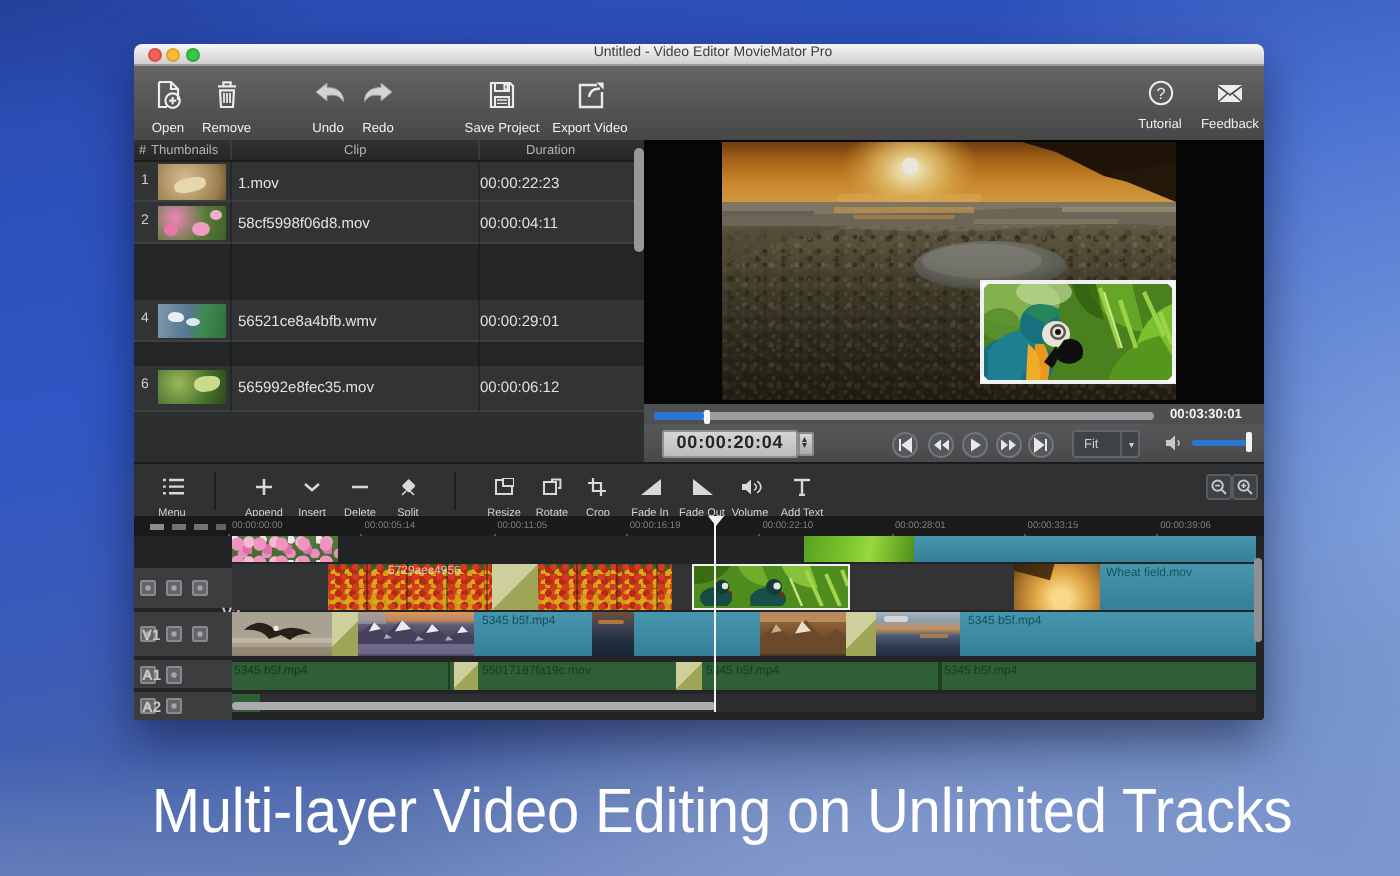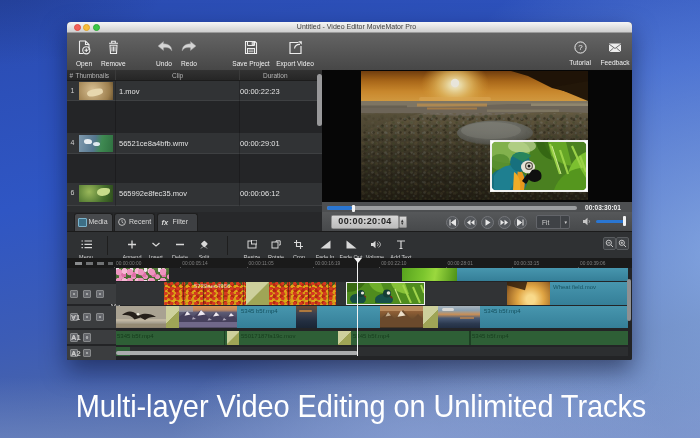--- a/index.html
+++ b/index.html
@@ -141,57 +141,50 @@
 <span style="position:absolute;left:171.5px;top:0;height:10px;border-left:1px solid #3a3a3a;"></span>
 </div>
 <div class="lrow" style="top:10.5px;">
 <div class="lnum">1</div>
         <div class="lthumb" style="background:radial-gradient(circle at 40% 45%,#d8c093,#9d7f4e 75%,#6b5430);">
           <div style="position:absolute;left:8px;top:7px;width:16px;height:7px;background:#e7d7ae;border-radius:40%;transform:rotate(-12deg);"></div>
         </div>
 <div class="lname">1.mov</div>
         <div class="ldur">00:00:22:23</div>
       </div>
-<div class="lrow" style="top:63px;">
+<div class="lrow" style="top:31px;">
+<div class="lnum">2</div>
+        <div class="lthumb" style="background:radial-gradient(circle at 25% 35%,#ec88b8,#5a7c3a 55%,#3d6028 100%);">
+          <div style="position:absolute;left:17px;top:8px;width:9px;height:7px;background:#ef9cc5;border-radius:50%;"></div>
+          <div style="position:absolute;left:3px;top:9px;width:7px;height:6px;background:#e878ab;border-radius:50%;"></div>
+          <div style="position:absolute;left:26px;top:2px;width:6px;height:5px;background:#f0aed0;border-radius:50%;"></div>
+        </div>
+<div class="lname">58cf5998f06d8.mov</div>
+        <div class="ldur">00:00:04:11</div>
+      </div>
+<div class="lrow" style="top:80px;">
 <div class="lnum">4</div>
         <div class="lthumb" style="background:linear-gradient(100deg,#7f9aae 0%,#55778f 45%,#3f8a52 65%,#2f7040 100%);">
           <div style="position:absolute;left:5px;top:4px;width:8px;height:5px;background:#e8eef2;border-radius:50% 60% 40% 50%;"></div>
           <div style="position:absolute;left:14px;top:7px;width:7px;height:4px;background:#dde8ee;border-radius:50%;"></div>
         </div>
 <div class="lname">56521ce8a4bfb.wmv</div>
         <div class="ldur">00:00:29:01</div>
       </div>
 <div class="lrow" style="top:113px;height:22px;">
 <div class="lnum">6</div>
         <div class="lthumb" style="background:radial-gradient(circle at 30% 40%,#9ab85a,#47702c 60%,#2c4a1c 100%);">
           <div style="position:absolute;left:18px;top:3px;width:13px;height:8px;background:#c8dc8a;border-radius:50% 30% 60% 40%;"></div>
         </div>
 <div class="lname">565992e8fec35.mov</div>
         <div class="ldur">00:00:06:12</div>
       </div>
 <div style="position:absolute;left:48px;top:10.5px;width:1px;height:125px;background:rgba(0,0,0,0.22);"></div>
 <div style="position:absolute;left:172px;top:10.5px;width:1px;height:125px;background:rgba(0,0,0,0.22);"></div>
 <div style="position:absolute;left:250px;top:4px;width:4.5px;height:52px;background:#98989a;border-radius:2.5px;"></div>
-</div>
-<div id="tabs">
-<div class="tab" style="left:6.5px;width:37px;background:#47494c;">
-<span style="position:absolute;left:3px;top:4.5px;width:7px;height:7px;background:#3d6f86;border:1px solid #7ab3cc;border-radius:1px;"></span>
-<span style="position:absolute;left:14px;top:4.5px;">Media</span>
-      </div>
-<div class="tab" style="left:47px;width:39px;">
-<svg style="position:absolute;left:3px;top:4px;" width="8" height="8" viewBox="0 0 8 8">
-          <circle cx="4" cy="4" r="3.4" fill="none" stroke="#c8c8c8" stroke-width="0.9"></circle>
-          <path d="M4 2v2.2l1.5 1" stroke="#c8c8c8" stroke-width="0.8" fill="none"></path>
-        </svg>
-<span style="position:absolute;left:14px;top:4.5px;">Recent</span>
-      </div>
-<div class="tab" style="left:89.5px;width:39px;">
-<span style="position:absolute;left:4px;top:4px;font-style:italic;font-weight:bold;font-size:7.5px;">fx</span>
-<span style="position:absolute;left:15px;top:4.5px;">Filter</span>
-      </div>
 </div>
 <div id="pv">
       <div id="vid">
 <svg width="227" height="129" viewBox="0 0 227 129">
 <defs>
 <linearGradient id="sky" x1="0" y1="0" x2="0" y2="1">
 <stop offset="0" stop-color="#7a430e"></stop>
               <stop offset="0.3" stop-color="#b8701a"></stop>
 <stop offset="0.62" stop-color="#dc9530"></stop>
               <stop offset="1" stop-color="#e8ad4a"></stop>

